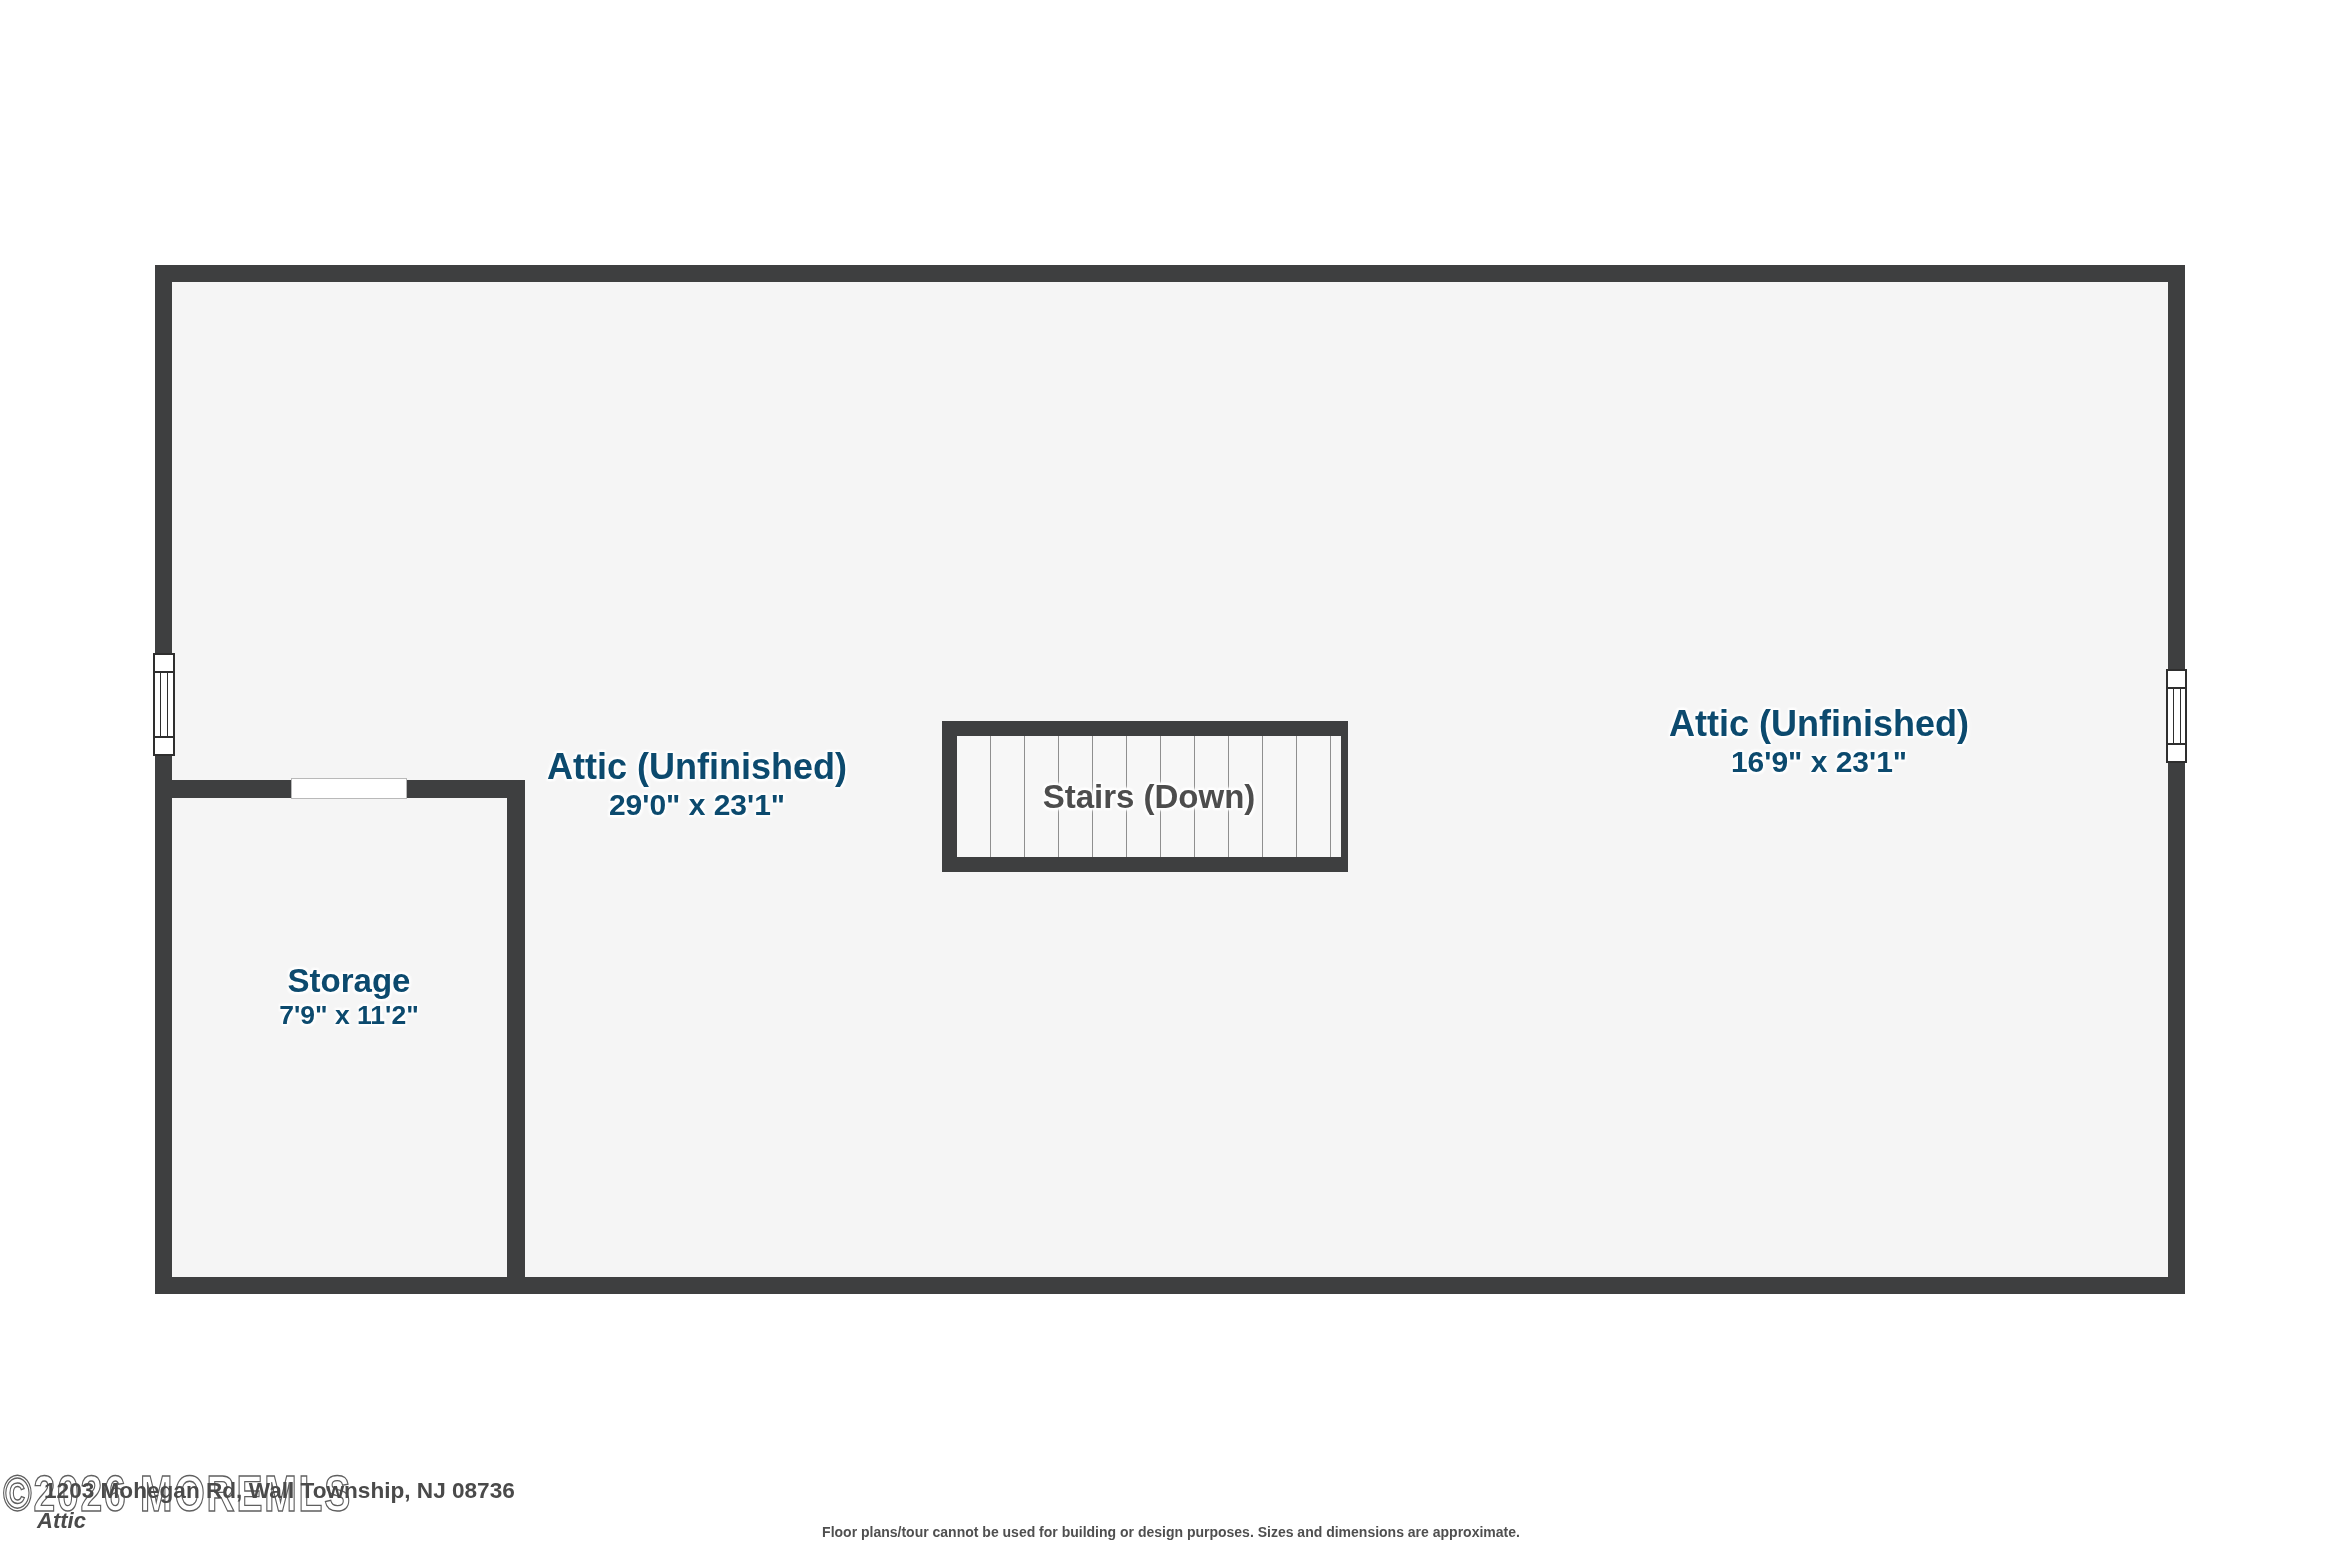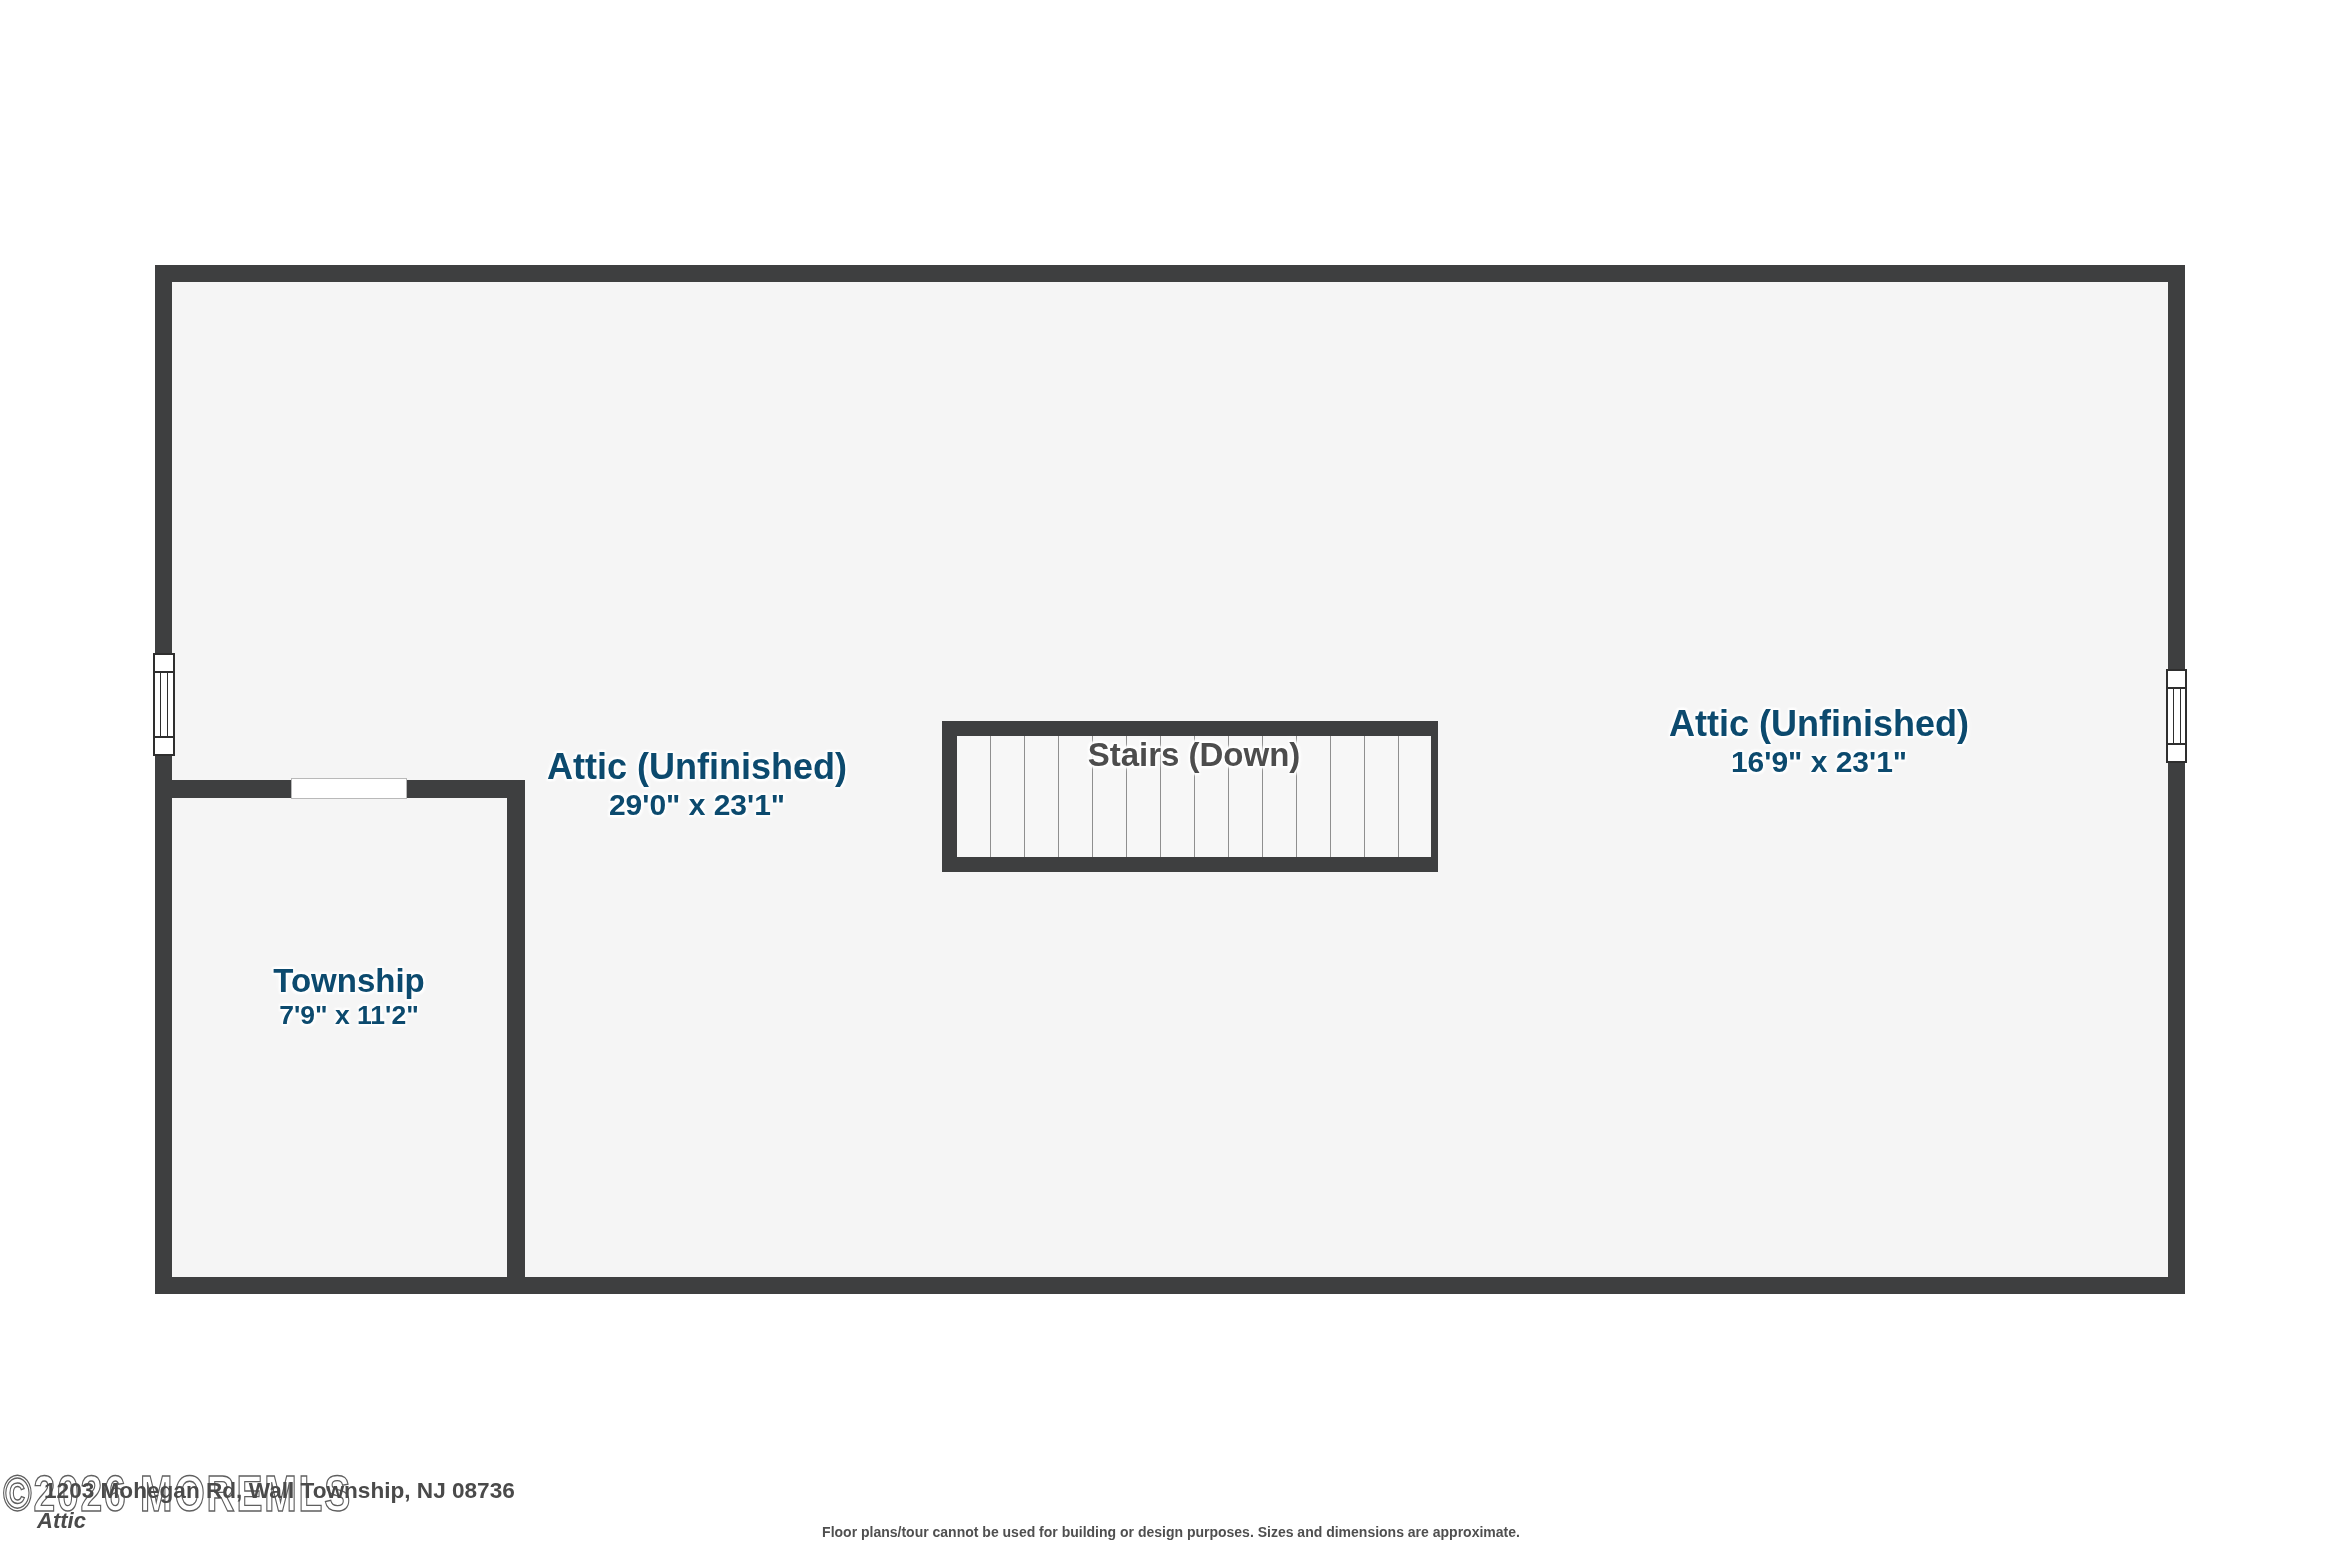--- a/index.html
+++ b/index.html
@@ -23,25 +23,25 @@
   .wall{position:absolute;background:#3e3f40;}
   .wall-storage-top{left:155px;top:780px;width:370px;height:18px;}
   .wall-storage-right{left:507px;top:780px;width:18px;height:514px;}
   
   .door-opening{
     position:absolute;left:291px;top:778px;width:116px;height:21px;
     background:#ffffff;border:1.6px solid #b9b9b9;box-sizing:border-box;
   }
   
   .stairs{
-    position:absolute;left:942px;top:721px;width:496px;height:151px;
+    position:absolute;left:942px;top:721px;width:406px;height:151px;
     box-sizing:border-box;
     border:15.6px solid #3e3f40;border-right-width:7px;
     background:#f7f7f7;
-    display:flex;justify-content:center;
+    display:flex;align-items:center;justify-content:center;
   }
   .treads{
     position:absolute;left:0;top:0;right:0;bottom:0;
     background:repeating-linear-gradient(to right,
       transparent 0px, transparent 33px,
       #8f8f8f 33px, #8f8f8f 34px);
   }
   .stairs-label{
     position:relative;z-index:2;
     font-size:33px;font-weight:bold;color:#4d4d4d;
@@ -140,21 +140,21 @@
     <div class="room-title">Attic (Unfinished)</div>
     <div class="room-dims">29'0" x 23'1"</div>
   </div>
 
   <div class="room-label label-attic-right">
     <div class="room-title">Attic (Unfinished)</div>
     <div class="room-dims">16'9" x 23'1"</div>
   </div>
 
   <div class="room-label label-storage">
-    <div class="room-title">Township</div>
+    <div class="room-title">Storage</div>
     <div class="room-dims">7'9" x 11'2"</div>
   </div>
 
   <div class="watermark">©2026 MOREMLS</div>
   <div class="address">1203 Mohegan Rd, Wall Township, NJ 08736</div>
   <div class="floor-name">Attic</div>
   <div class="disclaimer">Floor plans/tour cannot be used for building or design purposes. Sizes and dimensions are approximate.</div>
 
 </div>
 

